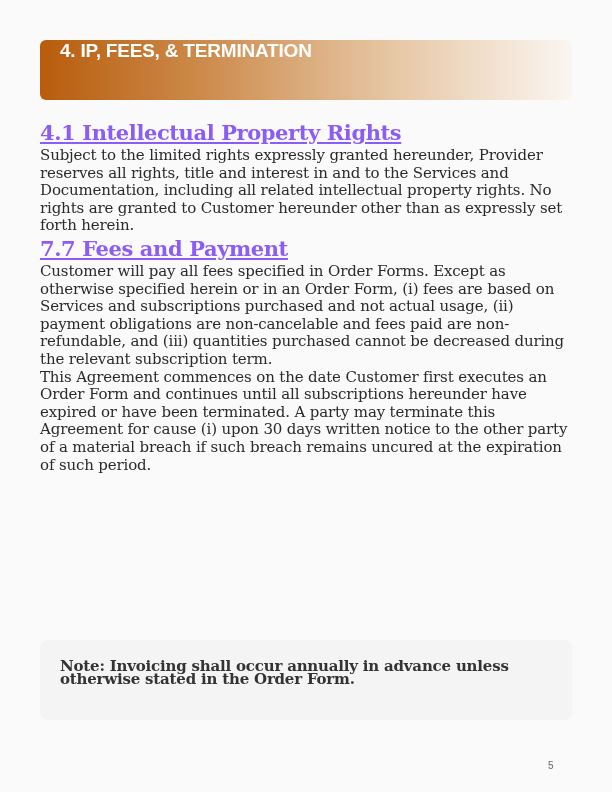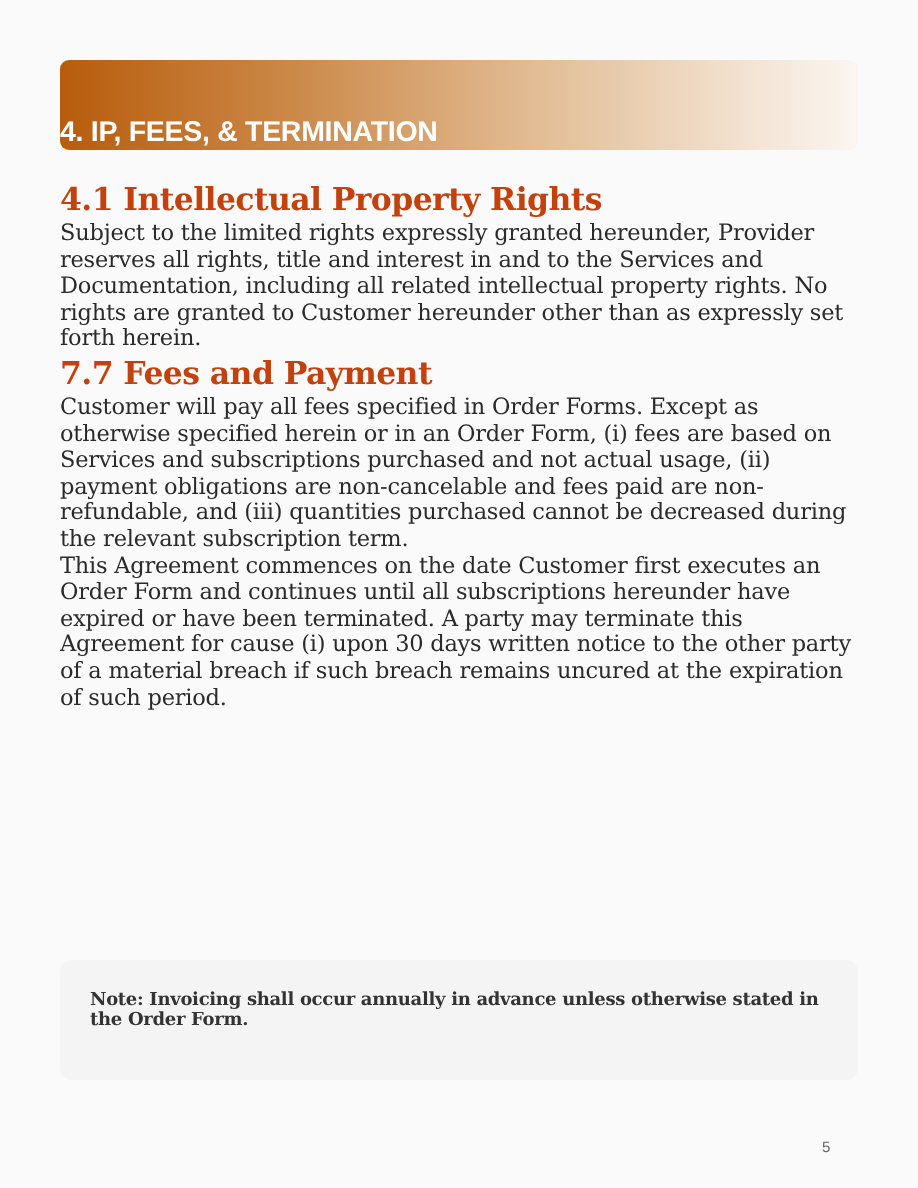--- a/index.html
+++ b/index.html
@@ -11,42 +11,44 @@
       font-family: "DejaVu Serif", serif;
       color: #222222;
     }
     .banner {
       position: absolute;
       left: 40px; top: 40px;
       width: 532px; height: 60px;
       border-radius: 6px;
       background: linear-gradient(to right, #b85c0c 0%, #cc8a4a 30%, #e2bd96 60%, #f2e1cf 85%, #fbf6f1 100%);
       box-sizing: border-box;
-      display: flex; align-items: flex-end;
+      padding-left: 20px;
+      display: flex; align-items: flex-start;
     }
     .banner-title {
       font-family: "Liberation Sans", sans-serif;
       font-weight: bold;
       font-size: 19px;
       color: #ffffff;
       letter-spacing: -0.2px;
     }
     .content {
       position: absolute;
       left: 40px; top: 119px;
       width: 534px;
     }
     .section-heading {
       font-family: "DejaVu Serif", serif;
       font-weight: bold;
       font-size: 21px;
       line-height: 28px;
       margin: 0;
-      color: #c2410c;
+      color: #8b5cf6;
       letter-spacing: -0.4px;
+      text-decoration: underline;
     }
     .section-body {
       font-family: "DejaVu Serif", serif;
       font-size: 15px;
       line-height: 17.6px;
       margin: 0 0 0 0;
       color: #2a2a2a;
       letter-spacing: -0.15px;
     }
     .note-box {
@@ -54,21 +56,21 @@
       left: 40px; top: 640px;
       width: 532px; height: 80px;
       background: #f4f4f4;
       border-radius: 8px;
       box-sizing: border-box;
       padding: 20px 20px;
     }
     .note-text {
       font-family: "DejaVu Serif", serif;
       font-weight: bold;
-      font-size: 12px;
+      font-size: 15px;
       line-height: 13px;
       color: #333333;
       letter-spacing: -0.2px;
       margin: 0;
     }
     .page-number {
       position: absolute;
       left: 548px; top: 760px;
       font-family: "Liberation Sans", sans-serif;
       font-size: 10px;

